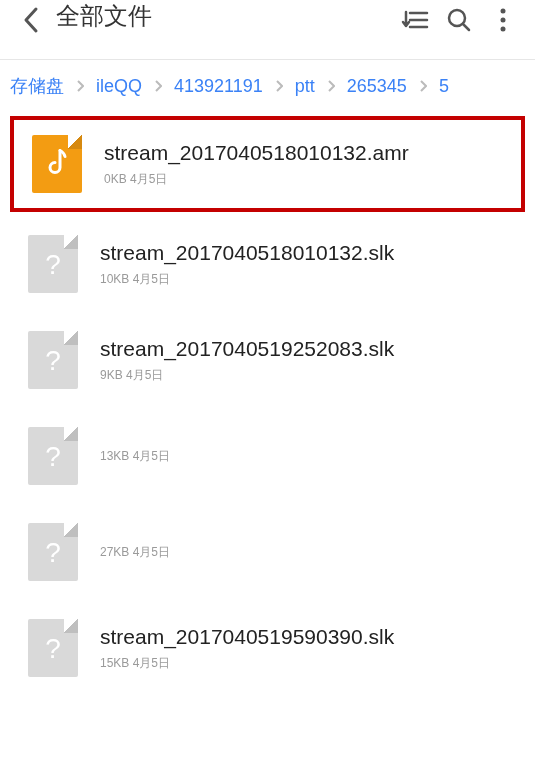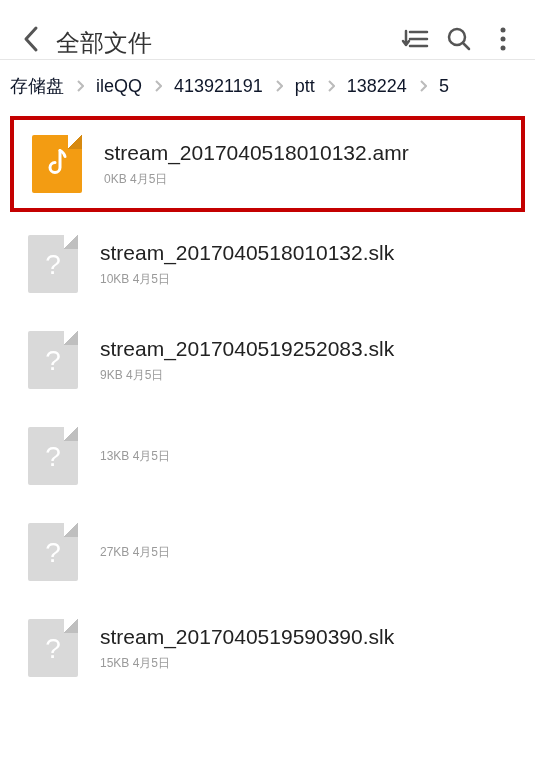--- a/index.html
+++ b/index.html
@@ -5,21 +5,21 @@
     * { margin: 0; padding: 0; box-sizing: border-box; }
     body {
       width: 535px;
       height: 759px;
       background: #ffffff;
       font-family: -apple-system, "Helvetica Neue", Arial, sans-serif;
       overflow: hidden;
     }
     .toolbar {
       display: flex;
-      align-items: flex-end;
+      align-items: flex-start;
       height: 60px;
       padding: 0 10px;
       border-bottom: 1px solid #e6e6e6;
     }
     .toolbar .back {
       width: 40px;
       height: 40px;
       display: flex;
       align-items: center;
       justify-content: center;
@@ -40,21 +40,21 @@
     .breadcrumbs {
       display: flex;
       align-items: center;
       height: 52px;
       padding: 0 8px;
       font-size: 18px;
       color: #999;
       white-space: nowrap;
       overflow: hidden;
     }
-    .crumb { color: #0f172a; padding: 0 2px; }
+    .crumb { color: #3b82f6; padding: 0 2px; }
     .crumb-sep { color: #bbb; padding: 0 10px; display: inline-flex; align-items: center; }
     .list { }
     .file-item {
       display: flex;
       align-items: center;
       padding: 18px 18px 18px 28px;
       min-height: 96px;
     }
     .file-item.highlighted {
       border: 4px solid #c40000;
@@ -174,21 +174,21 @@
       <svg width="8" height="12">
         <path d="M2 1 L7 6 L2 11" stroke="#bbb" stroke-width="2" fill="none"></path>
       </svg>
     </span>
   <span class="crumb">ptt</span>
   <span class="crumb-sep">
       <svg width="8" height="12">
         <path d="M2 1 L7 6 L2 11" stroke="#bbb" stroke-width="2" fill="none"></path>
       </svg>
     </span>
-  <span class="crumb">138224</span>
+  <span class="crumb">265345</span>
   <span class="crumb-sep">
       <svg width="8" height="12">
         <path d="M2 1 L7 6 L2 11" stroke="#bbb" stroke-width="2" fill="none"></path>
       </svg>
     </span>
   <span class="crumb">5</span>
 </div>
 
 <div class="list">
     <div class="file-item highlighted">

